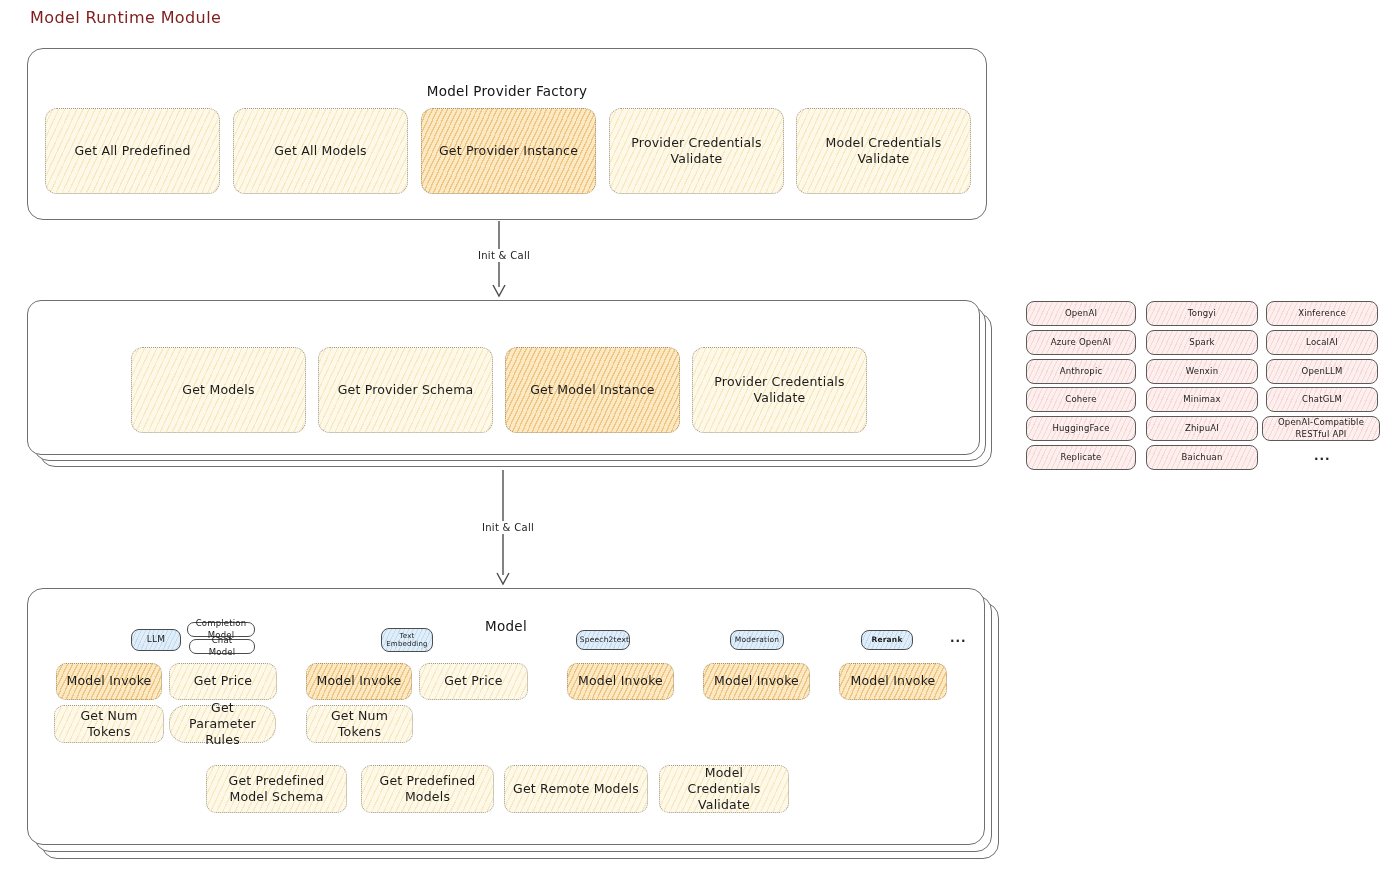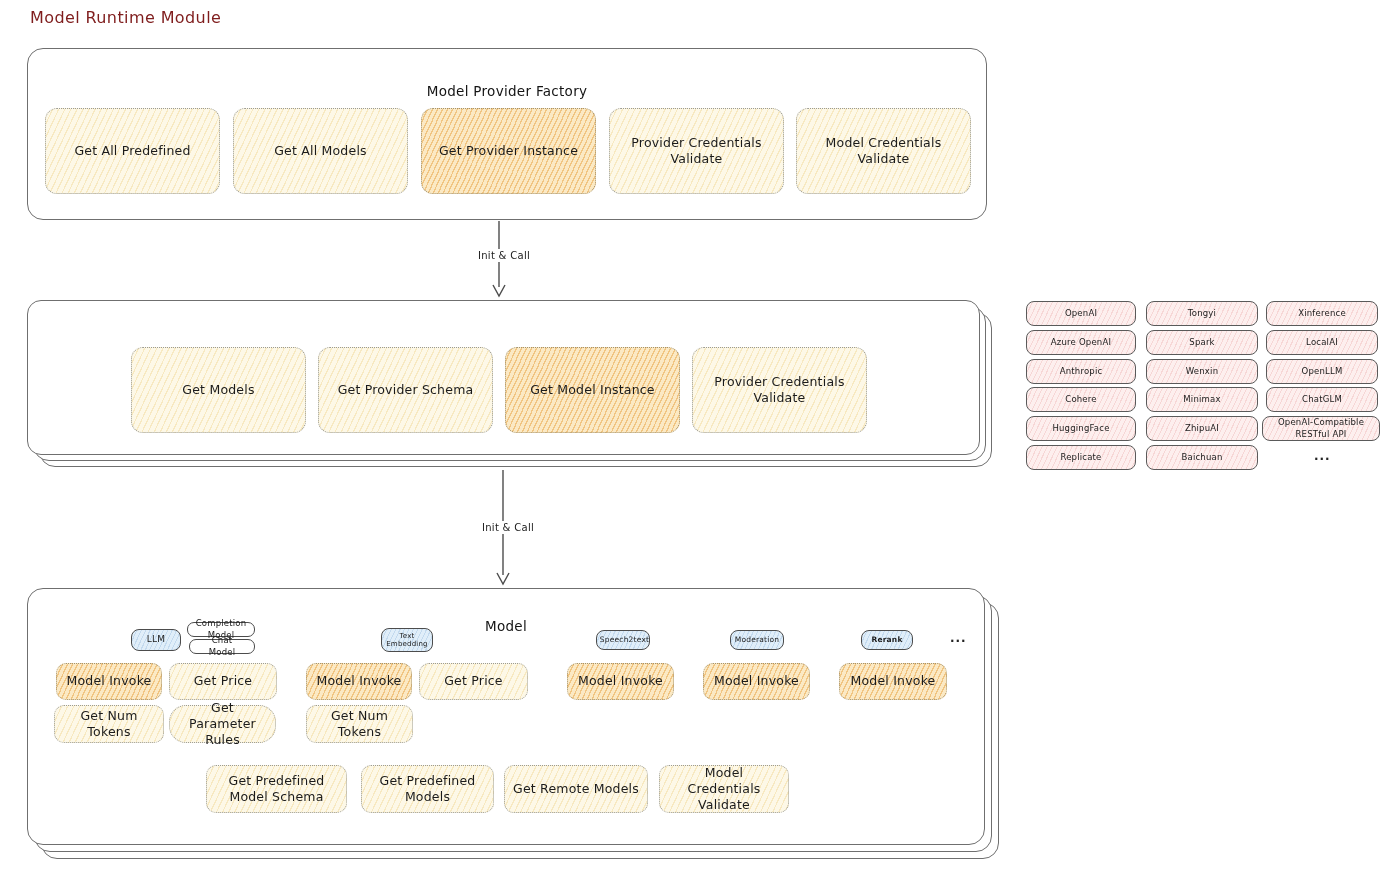--- a/index.html
+++ b/index.html
@@ -160,21 +160,21 @@
 
 <div class="stack-echo echo2" style="left:41px;top:602px;width:958px;height:257px;"></div>
 <div class="stack-echo echo1" style="left:34px;top:595px;width:958px;height:257px;"></div>
 <div class="panel" style="left:27px;top:588px;width:958px;height:257px;">
   <div class="panel-title" style="top:15px;">Model</div>
 
   <div class="node blue" style="left:103px;top:40px;width:50px;height:22px;">LLM</div>
   <div class="node white-tab" style="left:159px;top:33px;width:68px;height:15px;">Completion Model</div>
   <div class="node white-tab" style="left:161px;top:50px;width:66px;height:15px;">Chat Model</div>
   <div class="node blue" style="left:353px;top:39px;width:52px;height:24px;font-size:7px;line-height:1.2;padding:1px 4px;">Text Embedding</div>
-  <div class="node blue" style="left:568px;top:41px;width:54px;height:20px;font-size:7.5px;padding-left:11px;">Speech2text</div>
+  <div class="node blue" style="left:548px;top:41px;width:54px;height:20px;font-size:7.5px;padding-left:11px;">Speech2text</div>
   <div class="node blue" style="left:702px;top:41px;width:54px;height:20px;font-size:7.5px;">Moderation</div>
   <div class="node blue" style="left:833px;top:41px;width:52px;height:20px;font-size:7.5px;font-weight:bold;">Rerank</div>
   <div class="ellipsis" style="left:922px;top:42px;">...</div>
 
   <div class="node orange" style="left:28px;top:74px;width:106px;height:37px;border-radius:10px;">Model Invoke</div>
   <div class="node cream" style="left:141px;top:74px;width:108px;height:37px;border-radius:10px;">Get Price</div>
   <div class="node orange" style="left:278px;top:74px;width:106px;height:37px;border-radius:10px;">Model Invoke</div>
   <div class="node cream" style="left:391px;top:74px;width:109px;height:37px;border-radius:10px;">Get Price</div>
   <div class="node orange" style="left:539px;top:74px;width:107px;height:37px;border-radius:10px;">Model Invoke</div>
   <div class="node orange" style="left:675px;top:74px;width:107px;height:37px;border-radius:10px;">Model Invoke</div>

